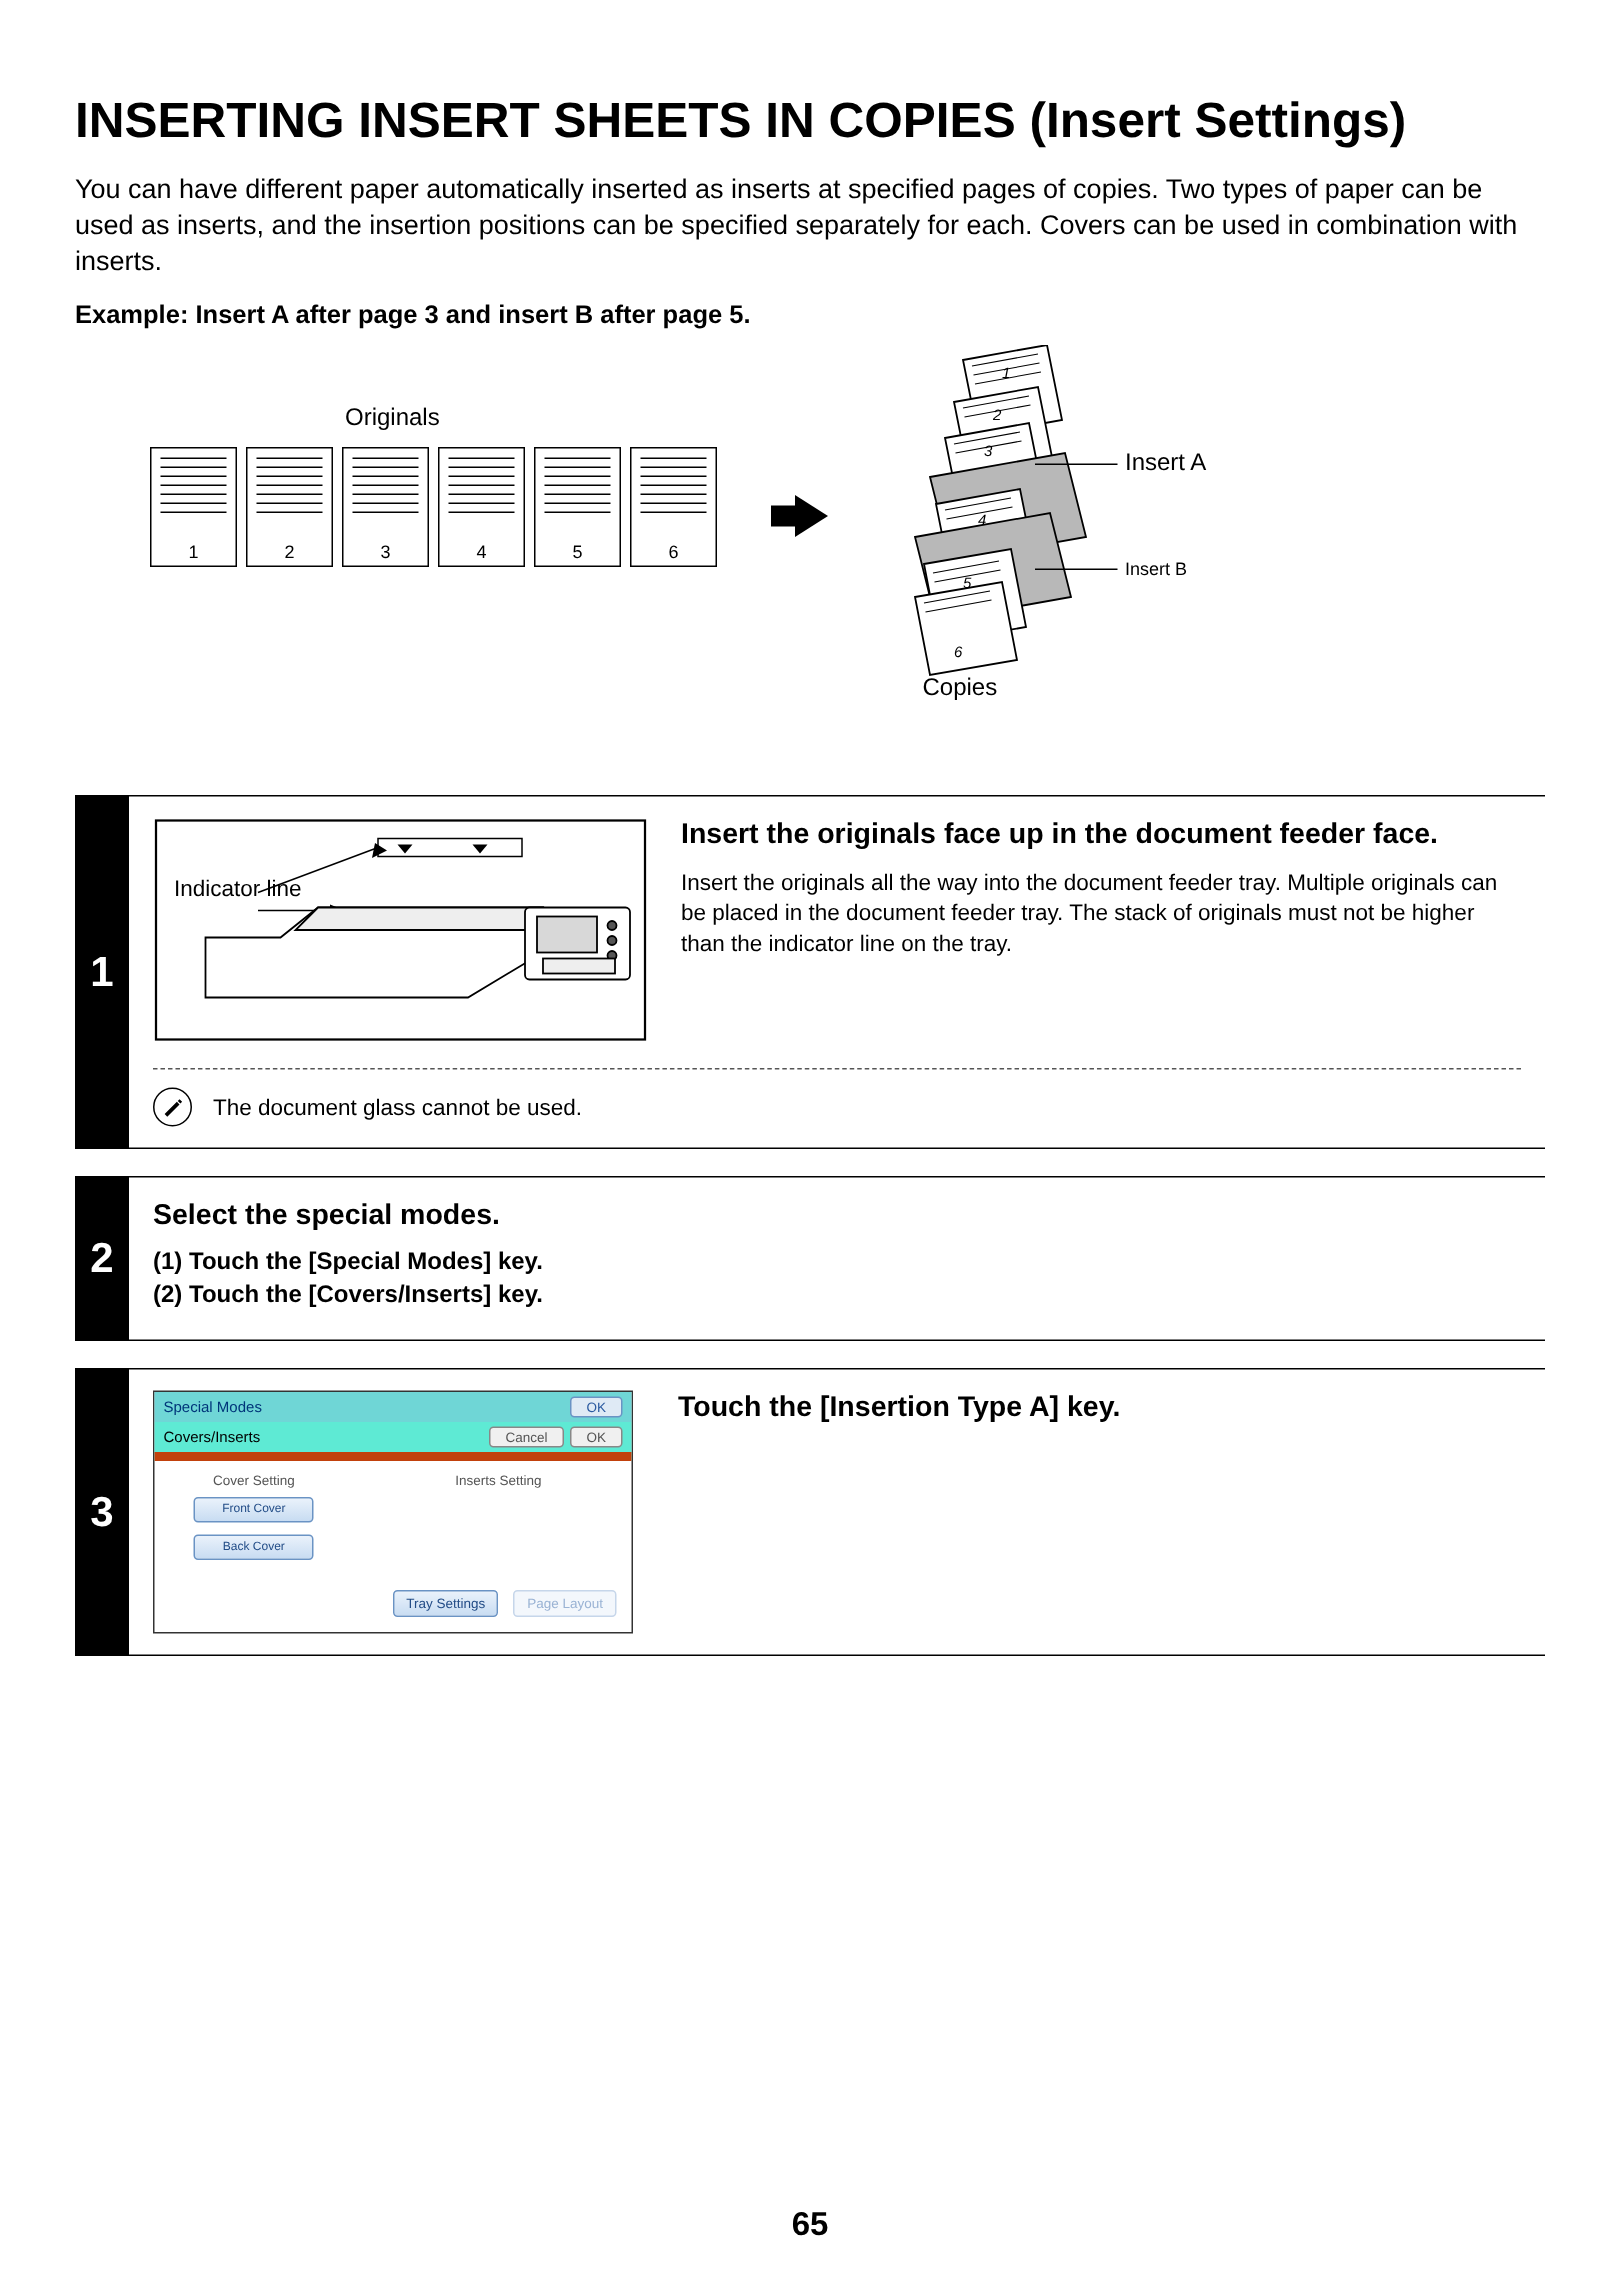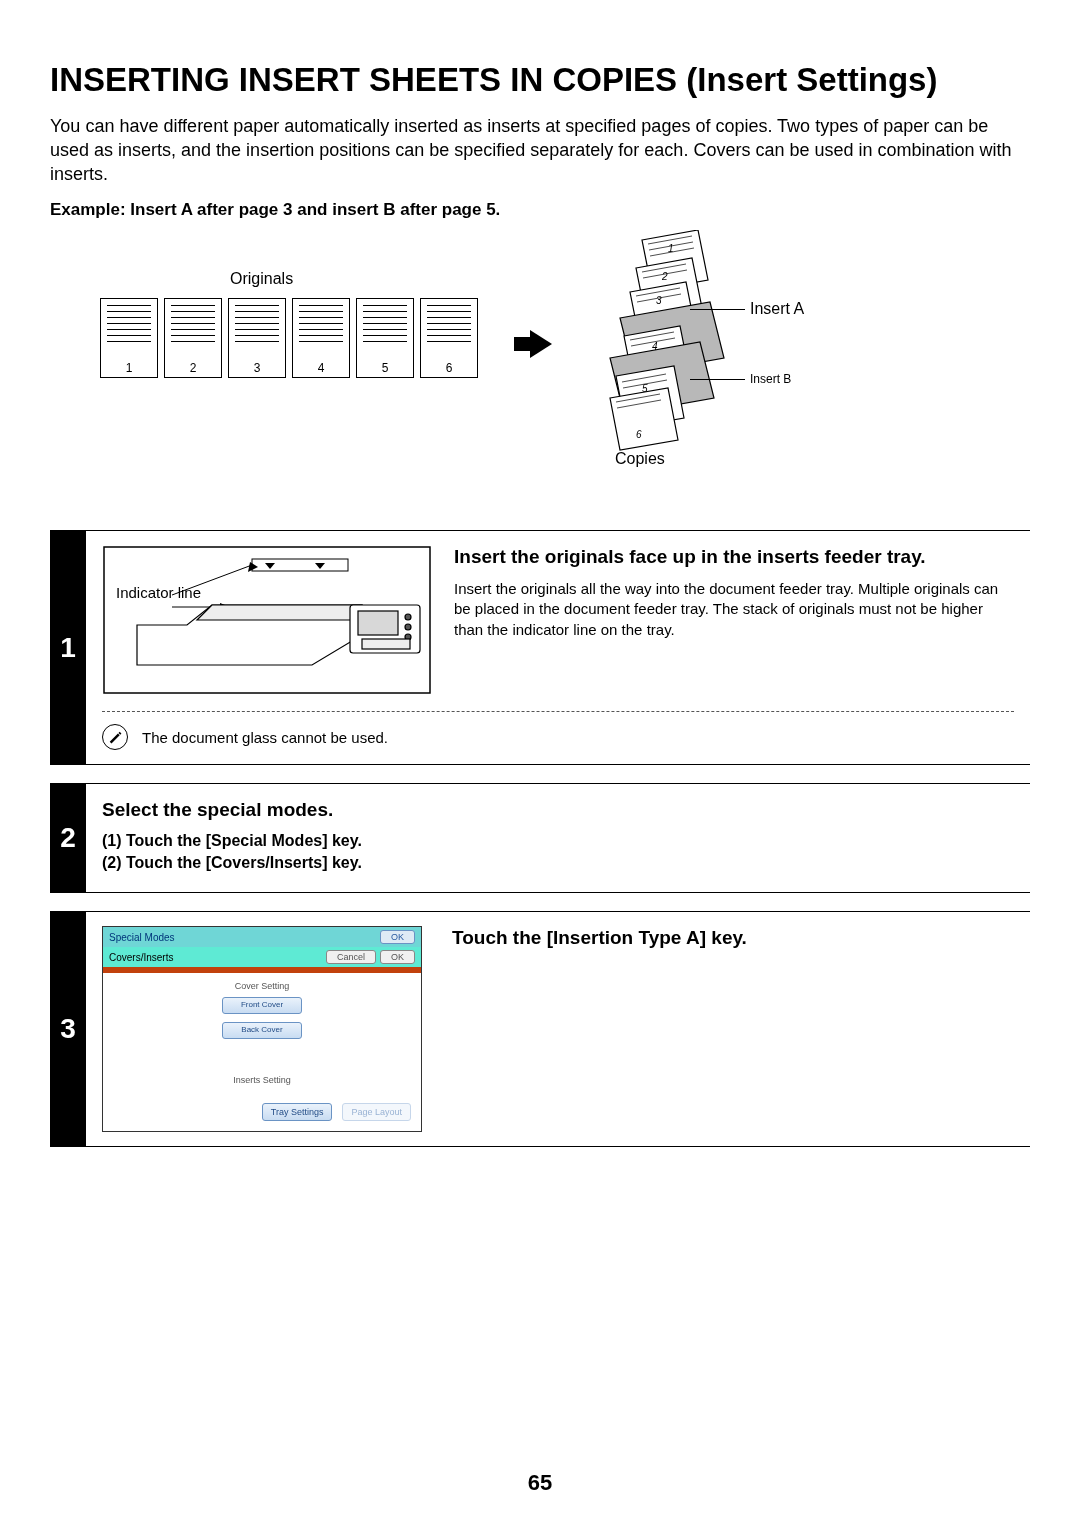--- a/index.html
+++ b/index.html
@@ -217,21 +217,20 @@
     background: #f0f0f0;
     font-size: 9px;
     color: #555;
     margin-left: 4px;
   }
   .soft-btn.ok-active { background: #dfeaf5; color: #2a5aa0; border-color: #6a93c4; }
   .panel-content {
     display: flex;
     padding: 8px 10px 6px 10px;
     gap: 28px;
-    flex-direction: column;
   }
   .panel-col { flex: 1; }
   .panel-col .col-title { text-align: center; color: #555; font-size: 9px; margin-bottom: 6px; }
   .key3d {
     border: 1px solid #6a93c4;
     border-radius: 3px;
     background: linear-gradient(#eaf2fb,#c8dcf2);
     color: #234d87;
     font-size: 8px;
     text-align: center;
@@ -432,21 +431,21 @@
             <rect x="248" y="60" width="70" height="48" rx="3"></rect>
             <rect x="256" y="66" width="40" height="24" fill="#d8d8d8"></rect>
             <circle cx="306" cy="72" r="3" fill="#555"></circle>
             <circle cx="306" cy="82" r="3" fill="#555"></circle>
             <circle cx="306" cy="92" r="3" fill="#555"></circle>
             <rect x="260" y="94" width="48" height="10" fill="#eee"></rect>
           </g>
         </svg>
       </div>
       <div class="step1-right">
-        <div class="step-heading">Insert the originals face up in the inserts feeder tray.</div>
+        <div class="step-heading">Insert the originals face up in the document feeder face.</div>
         <div class="step-text">Insert the originals all the way into the document feeder tray. Multiple originals can be placed in the document feeder tray. The stack of originals must not be higher than the indicator line on the tray.</div>
       </div>
     </div>
     <hr class="dashed-sep">
     <div class="note-row">
       <div class="note-icon">
         <svg viewBox="0 0 24 24">
             <path d="M3 20 L17 6 L20 9 L6 23 Z M18 5 L21 8 L23 6 L20 3 Z" fill="#000"></path>
           </svg>
       </div>

